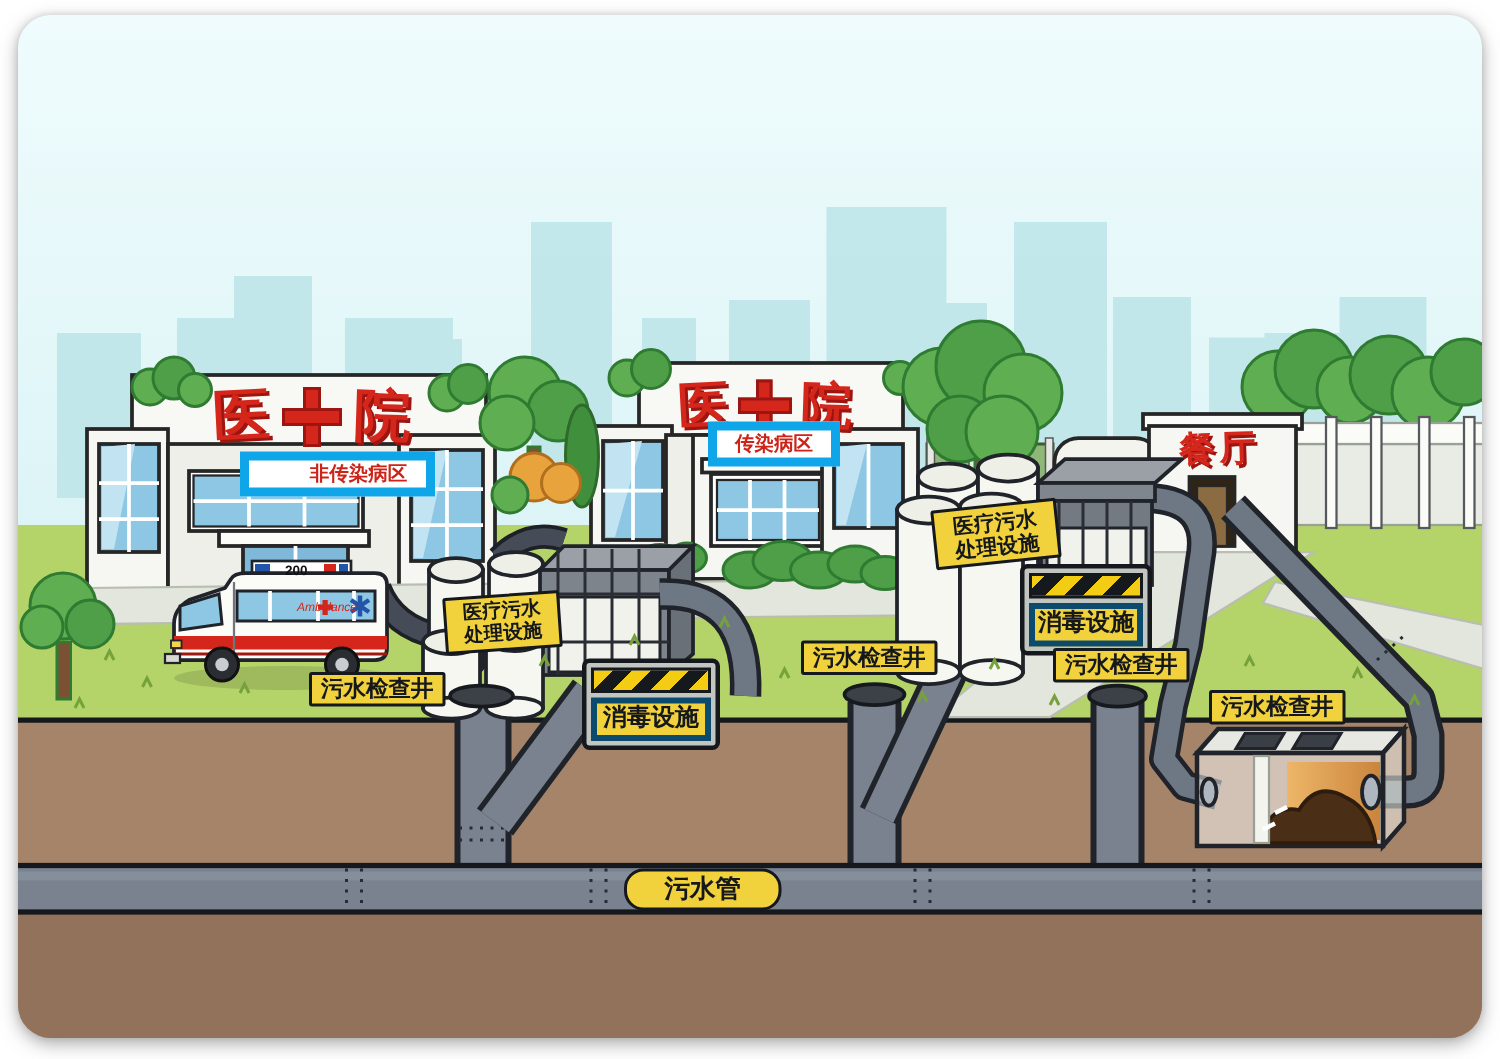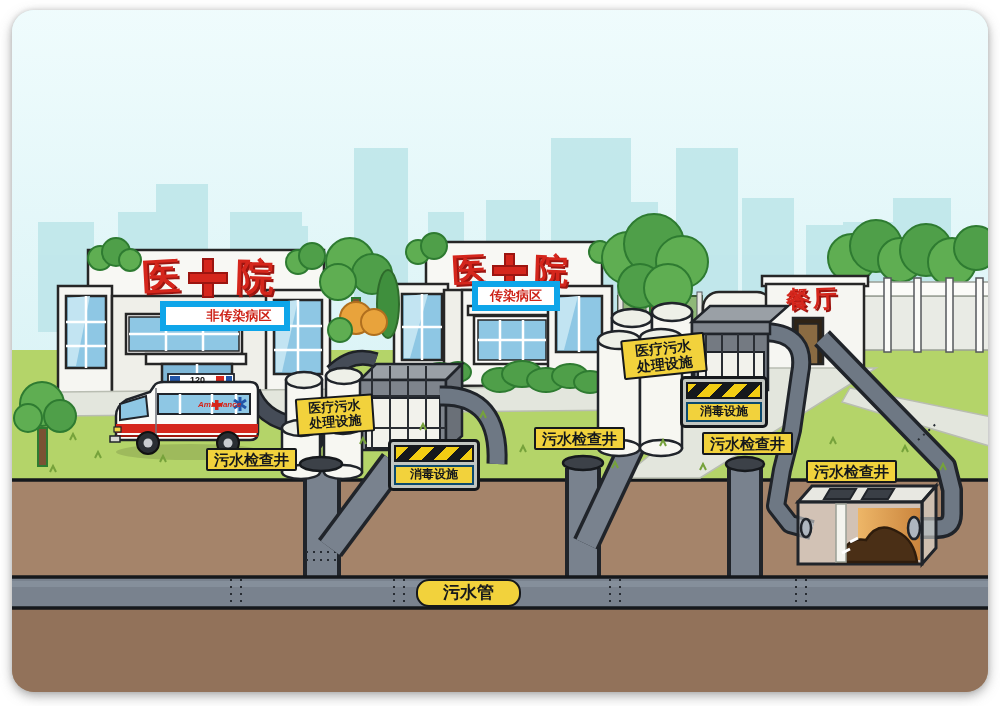--- a/index.html
+++ b/index.html
@@ -15,22 +15,22 @@
          font-weight:700; font-size:15px; line-height:1.15; padding:1px 6px; border-radius:2px;
          white-space:nowrap; }
   .tag.two-line { white-space:normal; text-align:center; padding:2px 5px; }
   .tag.pipe-tag { border-radius:13px; font-size:17px; padding:2px 25px; }
 
   
   .dbox { position:absolute; background:#c2c6c1; border:3px solid #15181c; border-radius:5px;
           padding:3px; box-sizing:border-box; }
   .dbox .hazard { height:13px; border:2px solid #15181c;
           background:repeating-linear-gradient(-45deg,#f2cd13 0 9px,#15181c 9px 18px); }
-  .dbox .dlabel { margin-top:3px; background:#f2d23c; border:2px solid #0c4a6e; text-align:center;
-          font-weight:700; font-size:12px; line-height:1.3; color:#15181c; white-space:nowrap; }
+  .dbox .dlabel { margin-top:3px; background:#f2d23c; border:4px solid #0c4a6e; text-align:center;
+          font-weight:700; font-size:16px; line-height:1.3; color:#15181c; white-space:nowrap; }
 
   
   .hsign { position:absolute; display:flex; align-items:center; color:#d5261c; font-weight:800; }
   .hsign .ch { font-size:38px; text-shadow:2px 2px 0 #9c1510; transform:rotate(-3deg); }
   .hsign .ch.r { transform:rotate(2deg); }
   .hsign.small .ch { font-size:34px; }
   .cross { position:relative; width:40px; height:40px; margin:0 8px; }
   .cross::before { content:""; position:absolute; left:14px; top:0; width:12px; height:40px;
           background:#d5261c; border:2px solid #9c1510; box-sizing:border-box; }
   .cross::after  { content:""; position:absolute; top:14px; left:0; width:40px; height:12px;
@@ -38,21 +38,21 @@
   .hsign.small .cross { width:36px; height:36px; margin:0 6px; }
   .hsign.small .cross::before { left:12px; width:11px; height:36px; }
   .hsign.small .cross::after  { top:12px; width:36px; height:11px; }
 
   .wsign { position:absolute; background:#fff; border:6px solid #0ea5e9; color:#cd2318;
            font-weight:800; text-align:center; font-size:13px; line-height:1.2; padding:1px 3px;
            white-space:nowrap; }
   .canteen { position:absolute; color:#d5261c; font-weight:800; font-size:24px; letter-spacing:3px;
            text-shadow:2px 2px 0 #9c1510; transform:rotate(-2deg); }
   .amb-num { position:absolute; font-size:9px; font-weight:700; color:#111; }
-  .amb-txt { position:absolute; font-size:8px; font-style:italic; font-weight:700; color:#d5261c; }
+  .amb-txt { position:absolute; font-size:8px; font-style:italic; font-weight:400; color:#d5261c; }
 </style>
 </head>
 <body>
 
 <div class="stage">
   <div class="art">
     <svg width="1000" height="706" viewBox="0 0 1000 706">
 
       <defs>
         <linearGradient id="sky" x1="0" y1="0" x2="0" y2="1">
@@ -446,15 +446,15 @@
     <div class="hazard"></div>
     <div class="dlabel">消毒设施</div>
   </div>
 
   <div class="tag" style="left:206px; top:448px;">污水检查井</div>
   <div class="tag" style="left:534px; top:427px;">污水检查井</div>
   <div class="tag" style="left:702px; top:432px;">污水检查井</div>
   <div class="tag" style="left:806px; top:460px;">污水检查井</div>
   <div class="tag pipe-tag" style="left:416px; top:579px;">污水管</div>
 
-  <div class="amb-num" style="left:190px; top:375px;">120</div>
+  <div class="amb-num" style="left:190px; top:375px;">200</div>
   <div class="amb-txt" style="left:198px; top:400px;">Ambulance</div>
 </div>
 
 </body></html>

